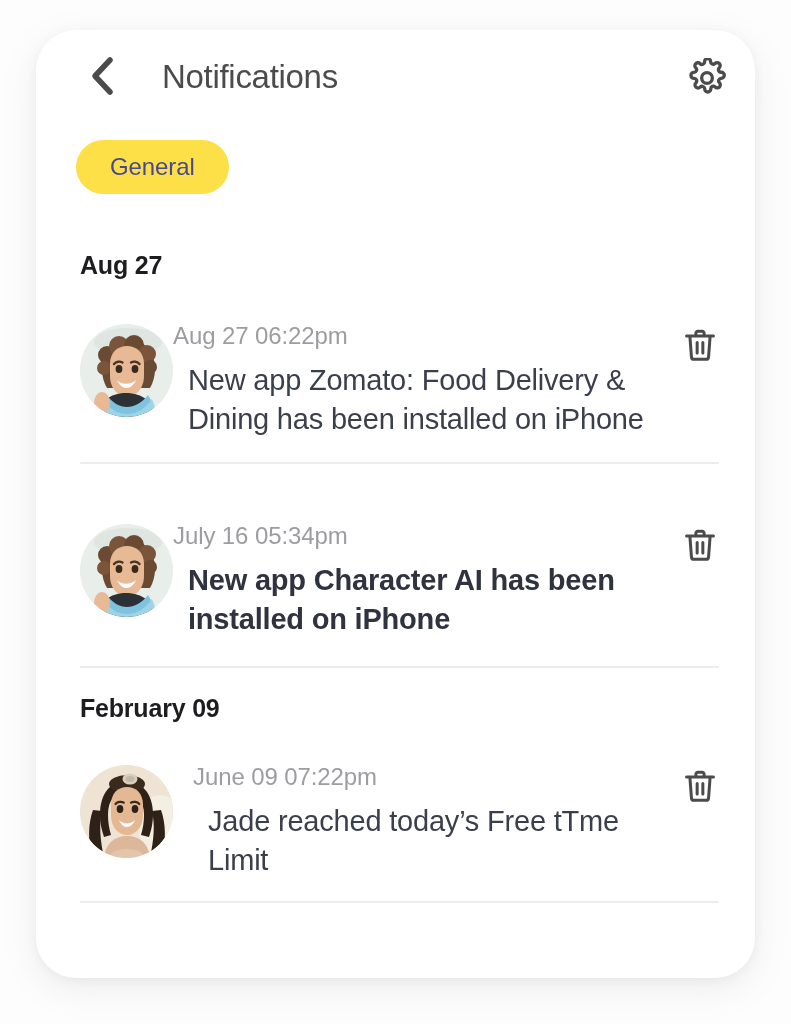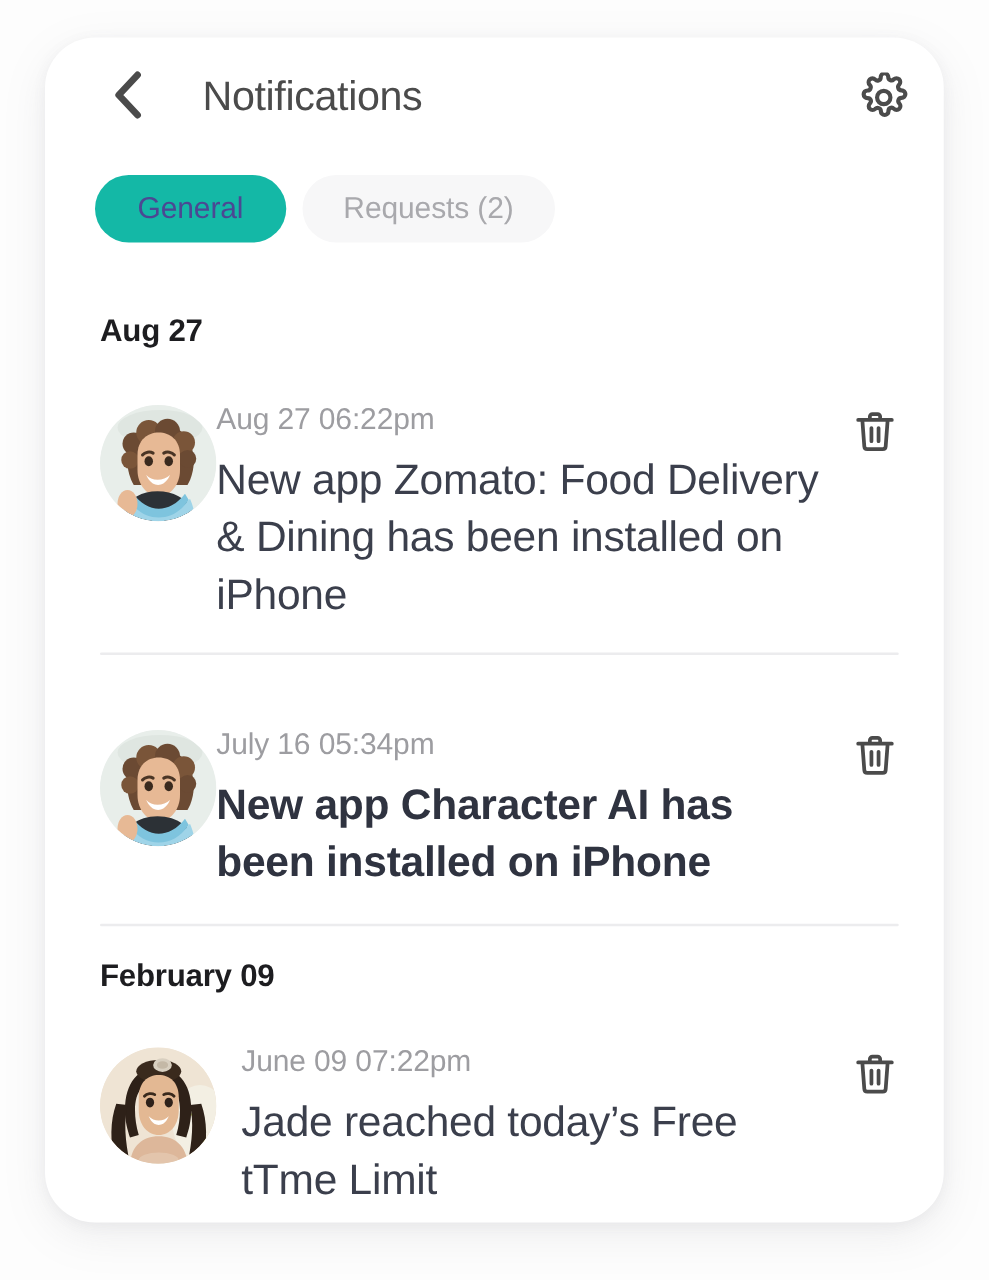--- a/index.html
+++ b/index.html
@@ -56,21 +56,21 @@
   .tab {
     height:54px;
     border-radius:27px;
     display:flex; align-items:center; justify-content:center;
     font-size:24px;
     letter-spacing:-0.1px;
     cursor:pointer;
     white-space:nowrap;
   }
   .tab.active {
-    background:#14b8a6;
+    background:#fde047;
     color:#4b4893;
     padding:0 34px;
     text-align:right;
   }
   .tab.inactive {
     background:#f7f7f8;
     color:#a9a9ad;
     padding:0 33px;
   }
 
@@ -111,24 +111,25 @@
   .avatar svg { display:block; width:93px; height:93px; }
 
   .notif-time {
     font-size:24px;
     color:#9d9da1;
     letter-spacing:-0.1px;
     line-height:1.0;
     padding-bottom:13px;
   }
   .notif-text {
-    font-size:34px;
+    font-size:29px;
     color:#3b3f4c;
     letter-spacing:-0.2px;
     line-height:1.36;
+    margin-left:15px;
   }
   .notif-text.unread { font-weight:bold; color:#2f3340; }
 
   .trash-btn {
     flex:0 0 46px;
     width:46px; height:46px;
     display:flex; align-items:center; justify-content:center;
     cursor:pointer;
     margin-right:32px;
   }
@@ -163,23 +164,20 @@
             <path fill="none" stroke="#4b4b4b" stroke-width="2" stroke-linecap="round" stroke-linejoin="round" d="M12 15.2a3.2 3.2 0 1 0 0-6.4 3.2 3.2 0 0 0 0 6.4z"></path>
             <path fill="none" stroke="#4b4b4b" stroke-width="2" stroke-linecap="round" stroke-linejoin="round" d="M19.1 13.1a1.5 1.5 0 0 0 .3 1.65l.06.06a1.82 1.82 0 1 1-2.58 2.58l-.06-.06a1.5 1.5 0 0 0-1.65-.3 1.5 1.5 0 0 0-.91 1.37v.17a1.82 1.82 0 0 1-3.64 0v-.09a1.5 1.5 0 0 0-.98-1.37 1.5 1.5 0 0 0-1.65.3l-.06.06a1.82 1.82 0 1 1-2.58-2.58l.06-.06a1.5 1.5 0 0 0 .3-1.65 1.5 1.5 0 0 0-1.37-.91h-.17a1.82 1.82 0 1 1 0-3.64h.09a1.5 1.5 0 0 0 1.37-.98 1.5 1.5 0 0 0-.3-1.65l-.06-.06a1.82 1.82 0 1 1 2.58-2.58l.06.06a1.5 1.5 0 0 0 1.65.3h.07a1.5 1.5 0 0 0 .91-1.37v-.17a1.82 1.82 0 0 1 3.64 0v.09a1.5 1.5 0 0 0 .91 1.37 1.5 1.5 0 0 0 1.65-.3l.06-.06a1.82 1.82 0 1 1 2.58 2.58l-.06.06a1.5 1.5 0 0 0-.3 1.65v.07a1.5 1.5 0 0 0 1.37.91h.17a1.82 1.82 0 0 1 0 3.64h-.09a1.5 1.5 0 0 0-1.37.91z"></path>
           </svg>
         </span>
       </div>
     </div>
 
     <div class="tabs">
       <div class="tab active">
         <span>General</span>
-      </div>
-      <div class="tab inactive">
-        <span>Requests (2)</span>
       </div>
     </div>
 
     <div class="list">
 
       <div class="group-aug">
         <div class="date-header">Aug 27</div>
 
         <div class="notif" style="margin-top:44px;">
           <div class="avatar">

